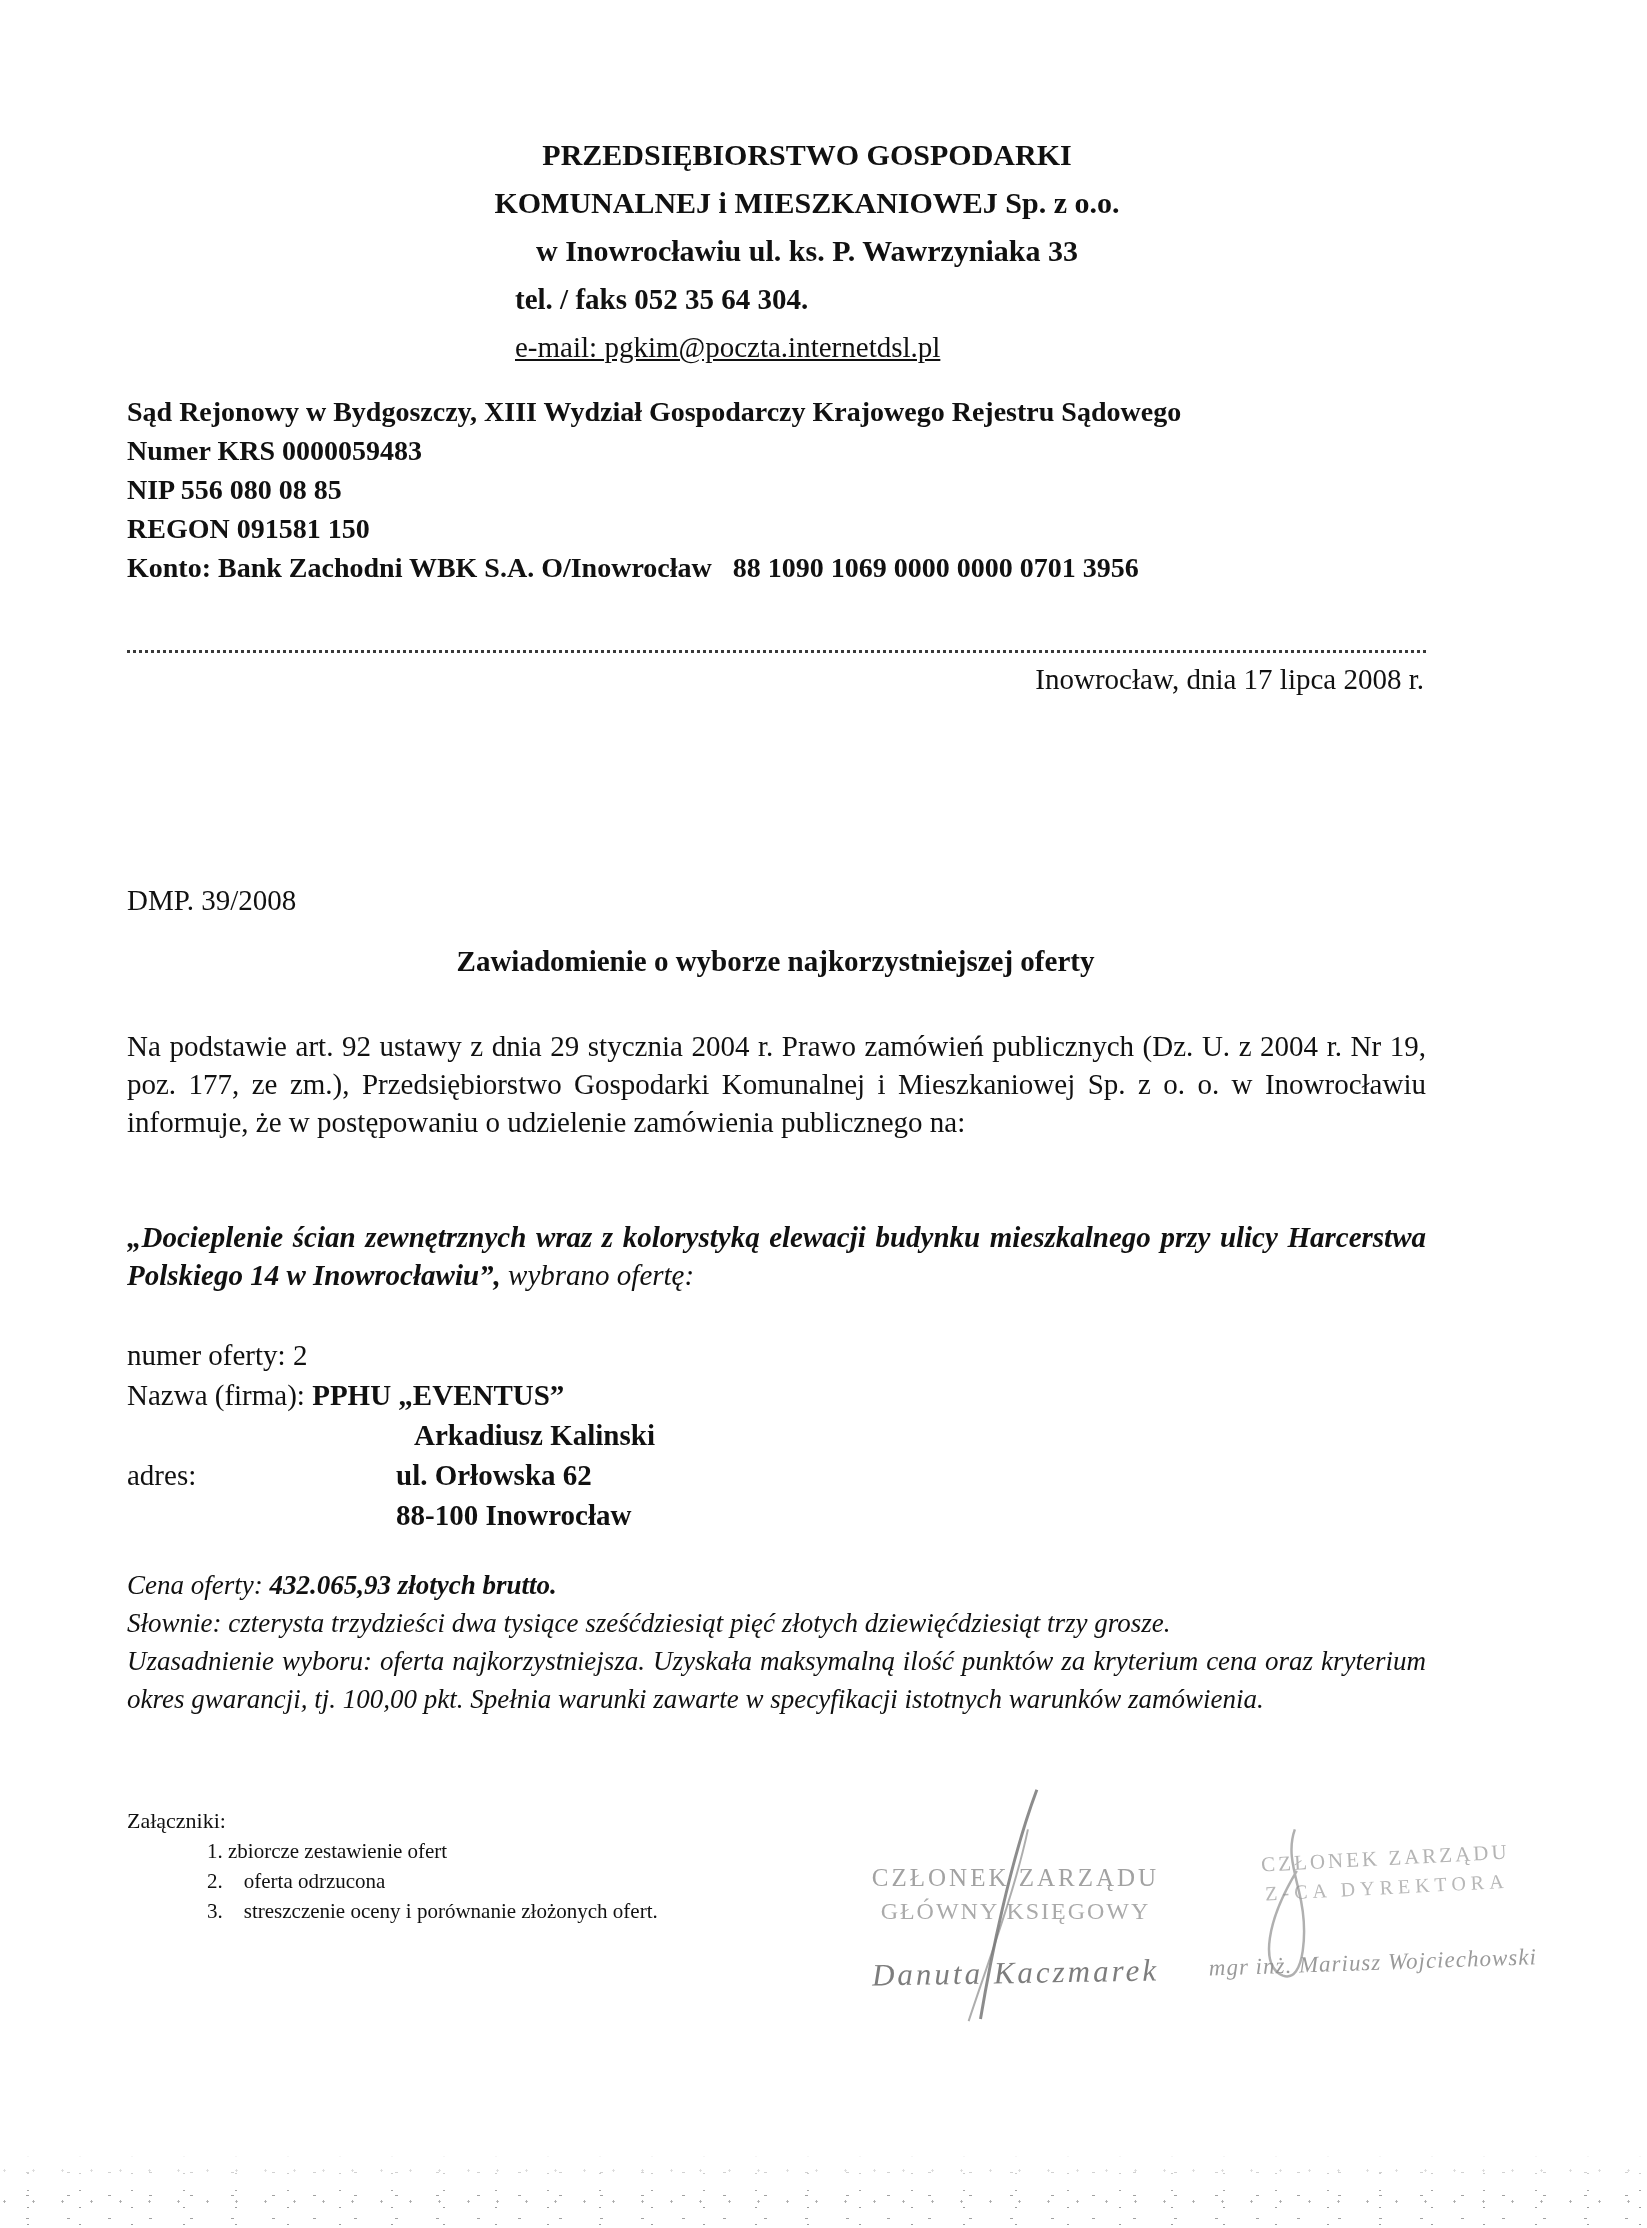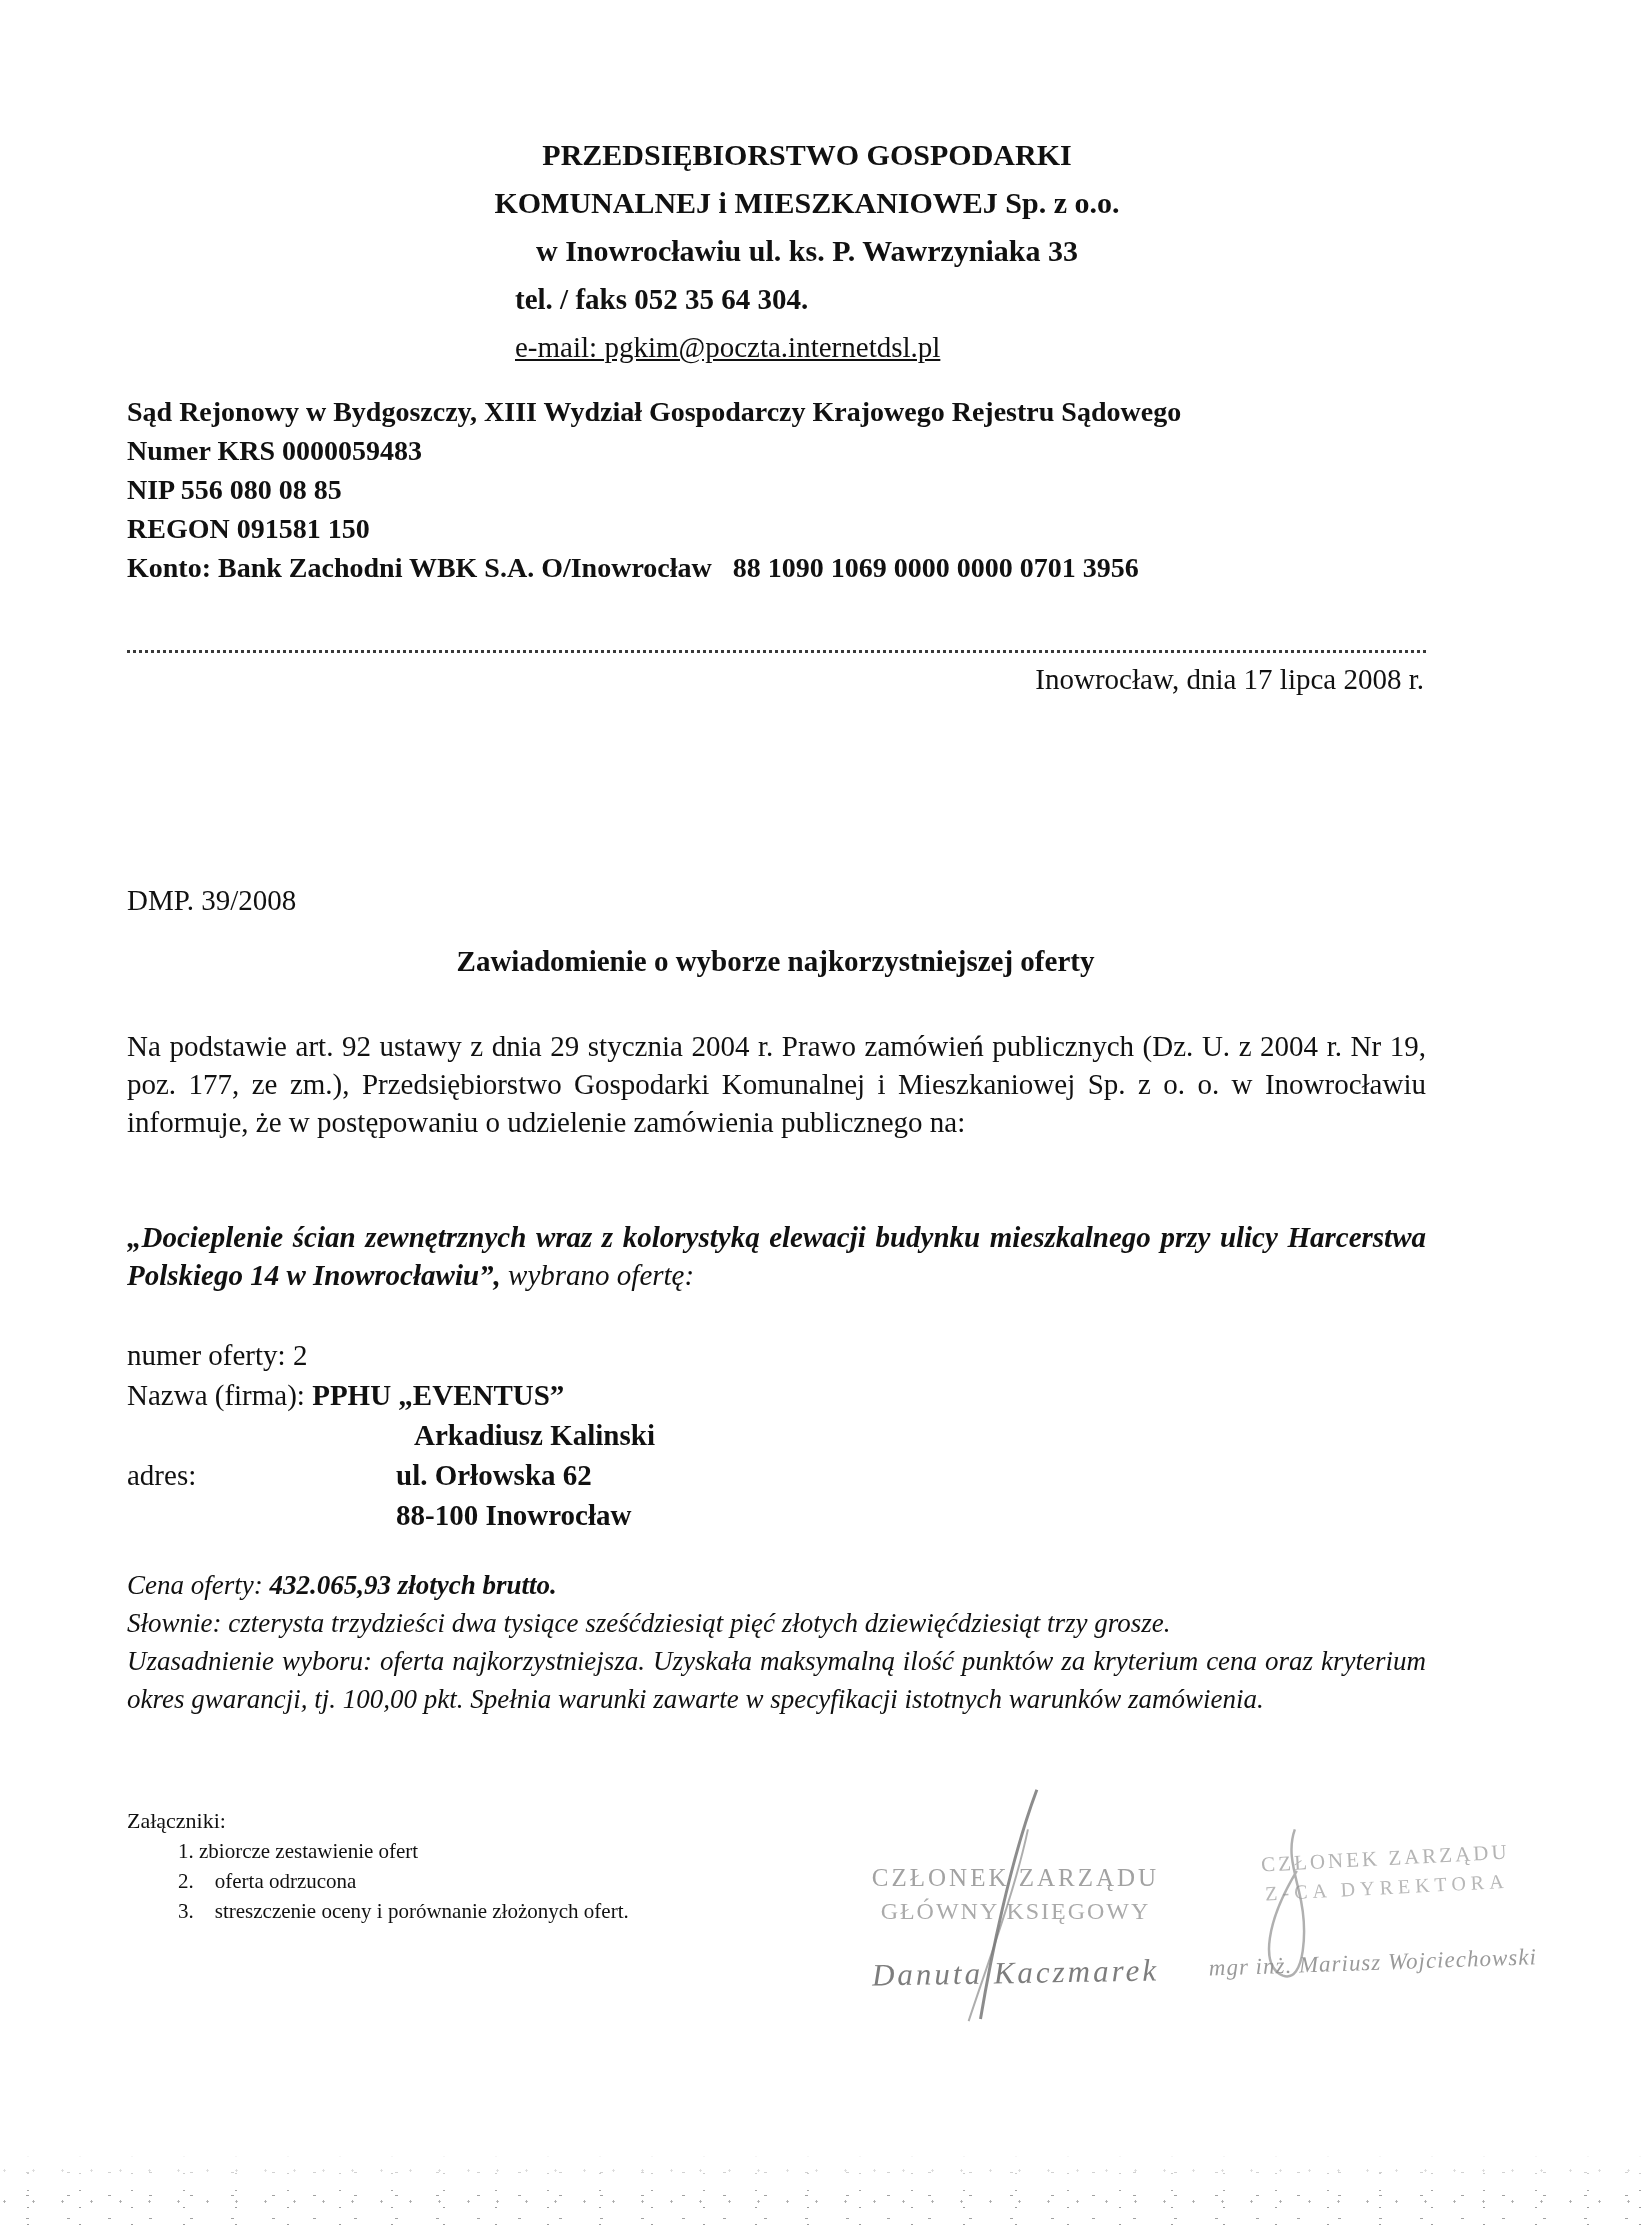--- a/index.html
+++ b/index.html
@@ -46,21 +46,21 @@
   .b{font-weight:bold;}
   .offer{position:absolute;left:127px;top:1335px;width:1299px;font-size:29px;line-height:40px;}
   .offer .col-label{display:inline-block;width:269px;}
   .offer .indent{margin-left:269px;}
   .offer .indent2{margin-left:287px;}
   .pricing{position:absolute;left:127px;top:1566px;width:1299px;font-size:27px;line-height:38px;font-style:italic;}
   .pricing .just{text-align:justify;}
   
   .attachments{position:absolute;left:127px;top:1806px;width:693px;}
   .att-label{font-size:22px;line-height:30px;}
-  .att-item{font-size:21px;line-height:30px;margin-left:51px;white-space:pre-wrap;}
+  .att-item{font-size:21px;line-height:30px;margin-left:80px;white-space:pre-wrap;}
   
   .stamp{position:absolute;text-align:center;}
   .stamp-left{left:849px;top:1861px;width:333px;}
   .stamp-left .stamp-l1{font-size:25px;letter-spacing:3px;color:#a2a2a2;line-height:34px;white-space:nowrap;}
   .stamp-left .stamp-l2{font-size:24px;letter-spacing:2px;color:#aaaaaa;line-height:32px;white-space:nowrap;}
   .stamp-left .handwriting{margin-top:28px;font-size:31px;font-style:italic;color:#7d7d7d;
     letter-spacing:3px;transform:rotate(-1deg);white-space:nowrap;}
   .stamp-right{left:1200px;top:1843px;width:376px;transform:rotate(-3deg);}
   .stamp-right .stamp-l1{font-size:21px;letter-spacing:3px;color:#b4b4b4;line-height:30px;white-space:nowrap;}
   .stamp-right .stamp-l2{font-size:20px;letter-spacing:5px;color:#b8b8b8;line-height:28px;white-space:nowrap;}

